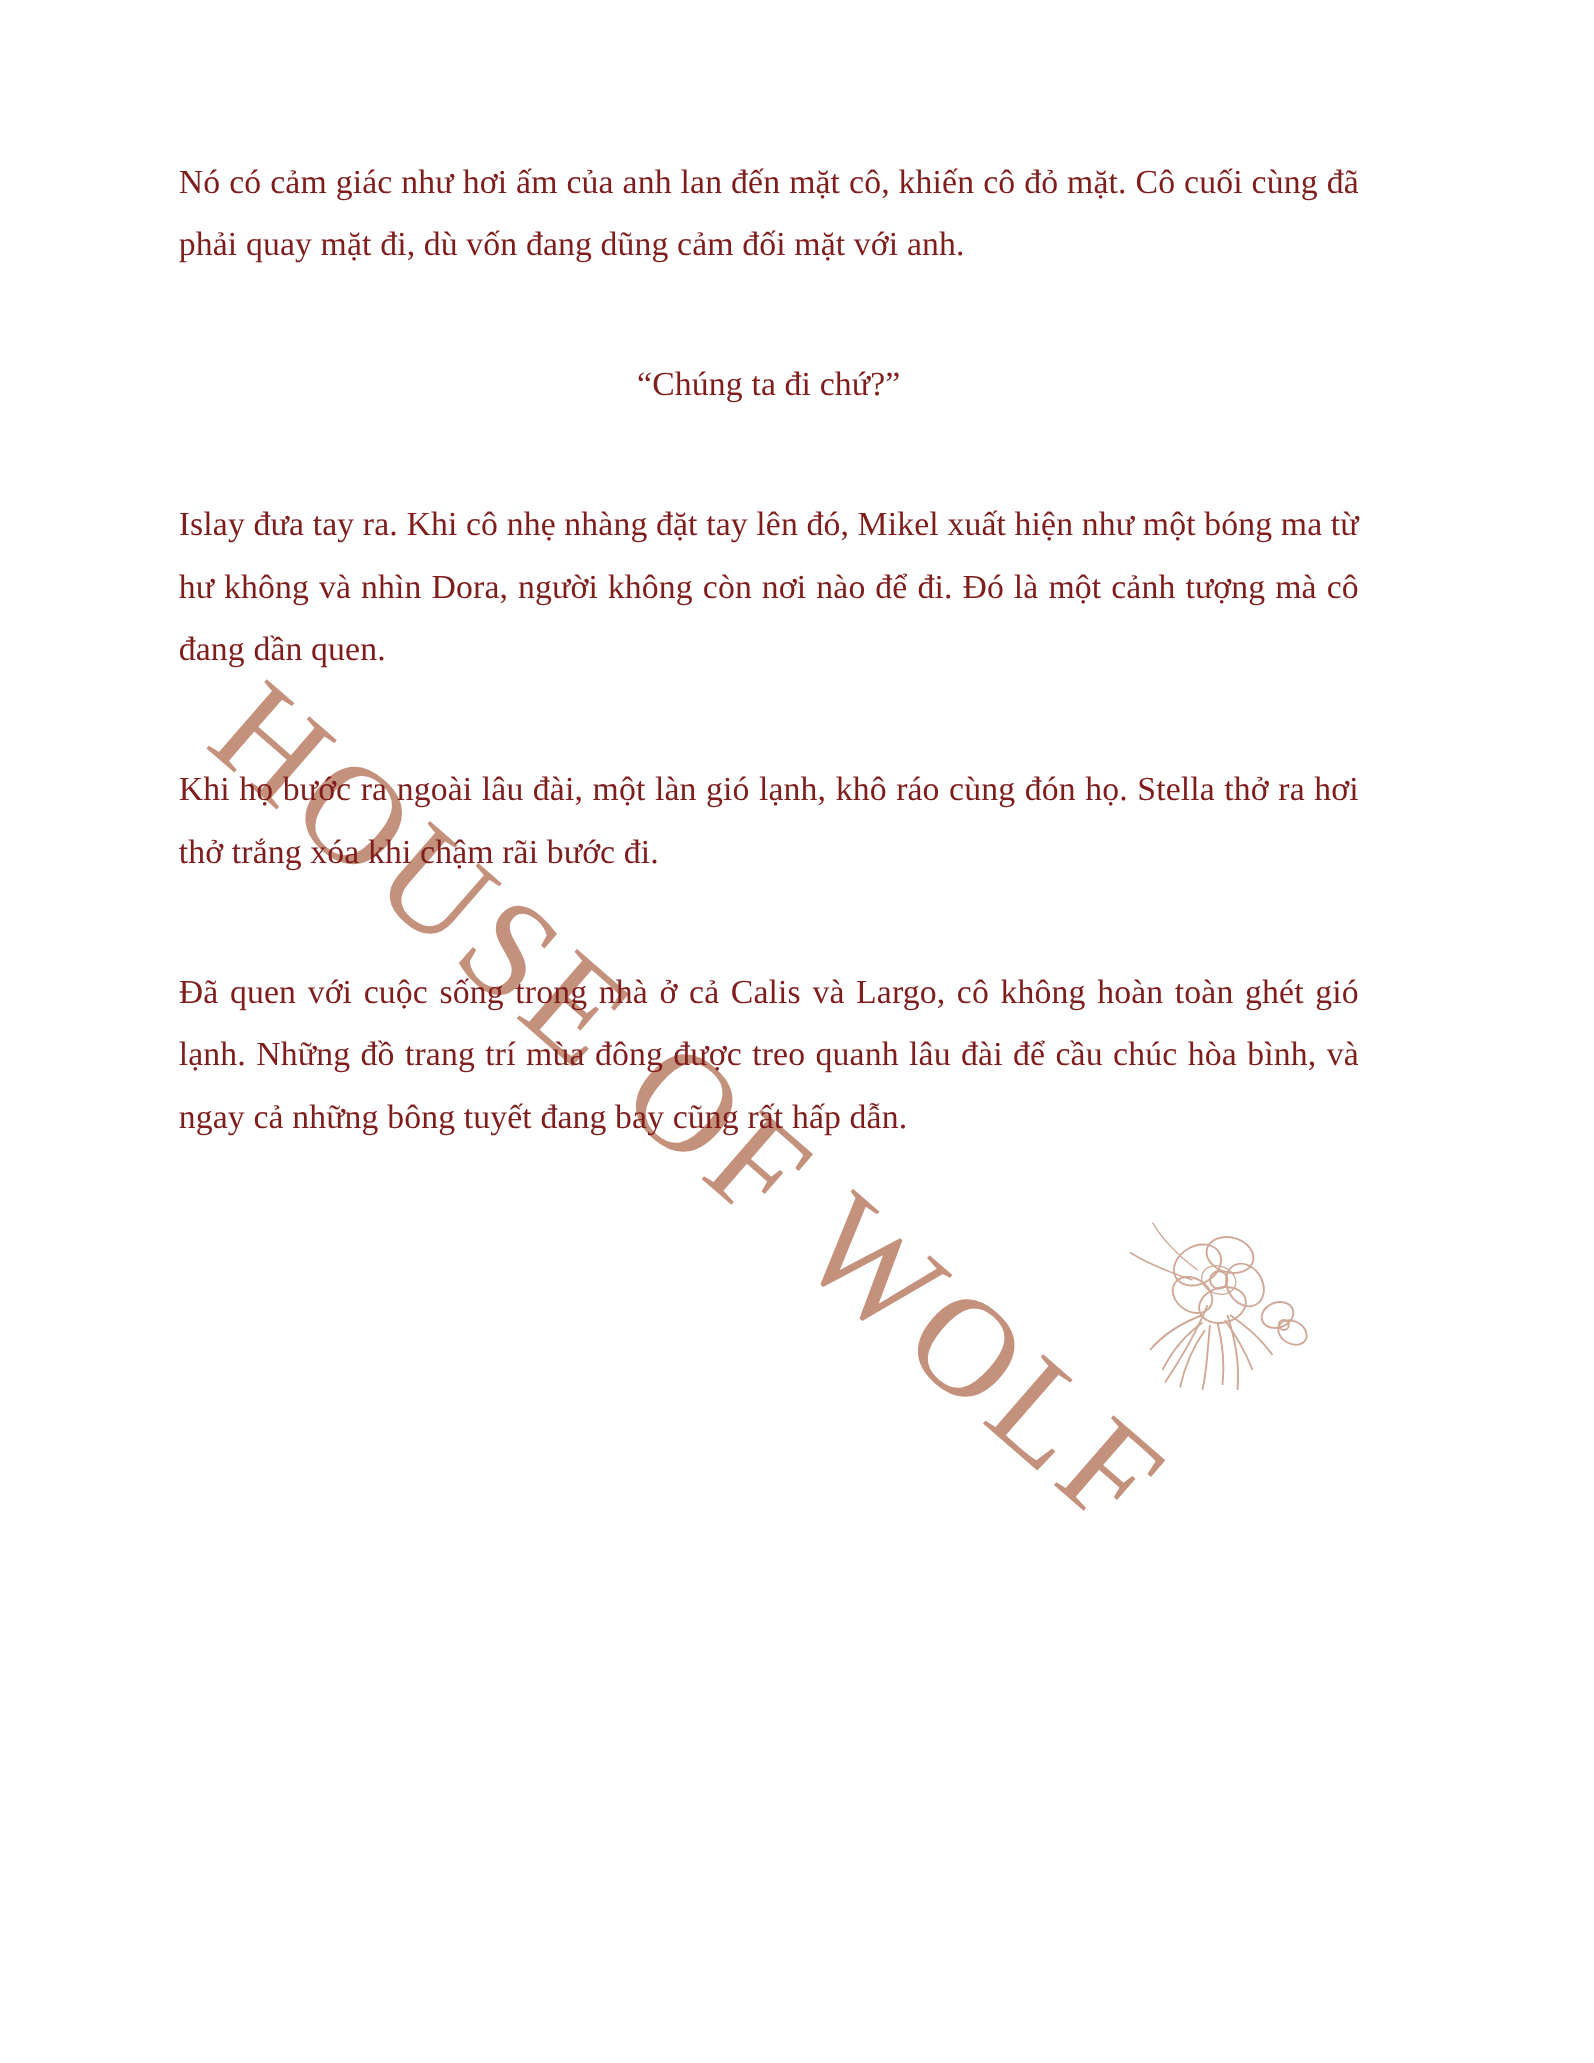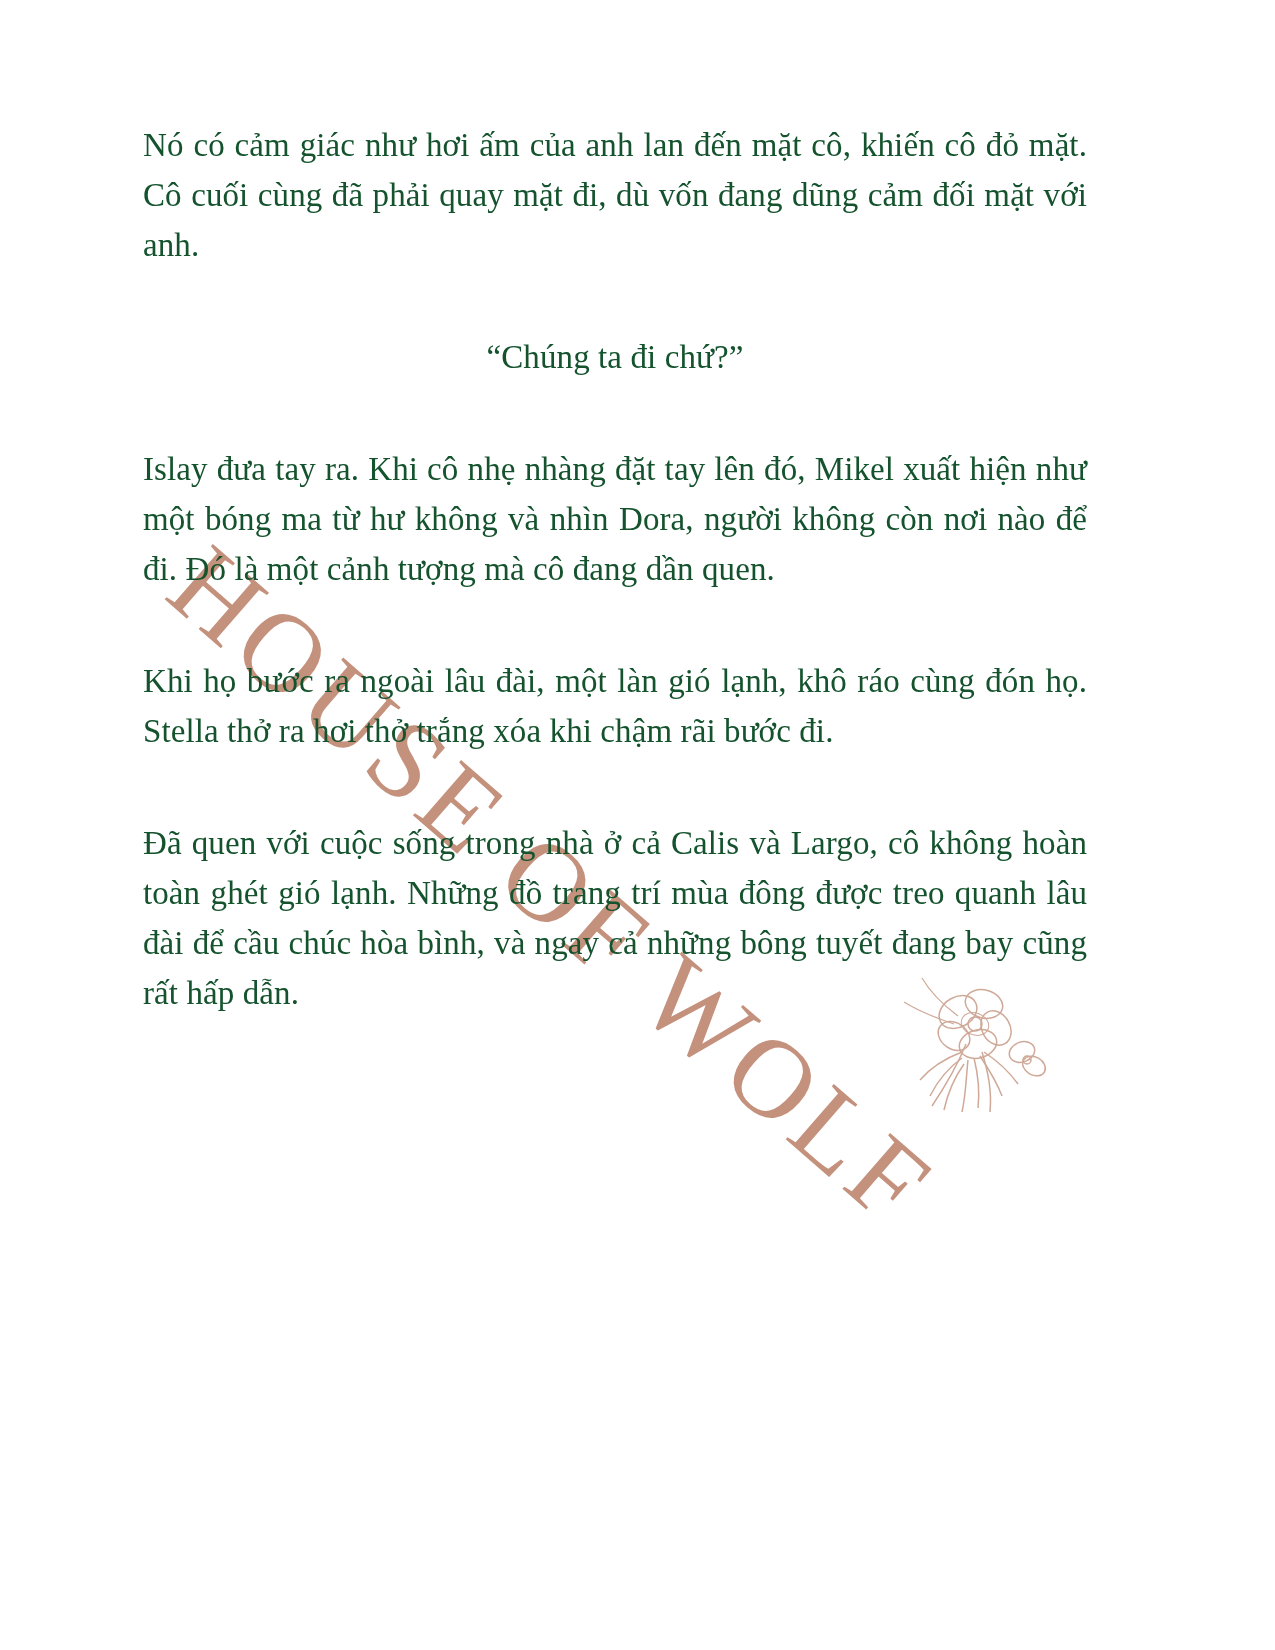--- a/index.html
+++ b/index.html
@@ -56,23 +56,23 @@
 
   
   .content {
     position: absolute;
     left: 143px;
     top: 120px;
     width: 944px;
     z-index: 2;
   }
   .para {
-    font-size: 33px;
+    font-size: 27px;
     line-height: 50px;
-    color: #14532d;
+    color: #7f1d1d;
     text-align: justify;
     text-justify: inter-word;
     margin: 0;
     letter-spacing: 0.1px;
   }
   .para.nojust { text-align: center; }
   .gap-sm { height: 62px; }
   .gap-md { height: 63px; }
 </style>
 </head>

